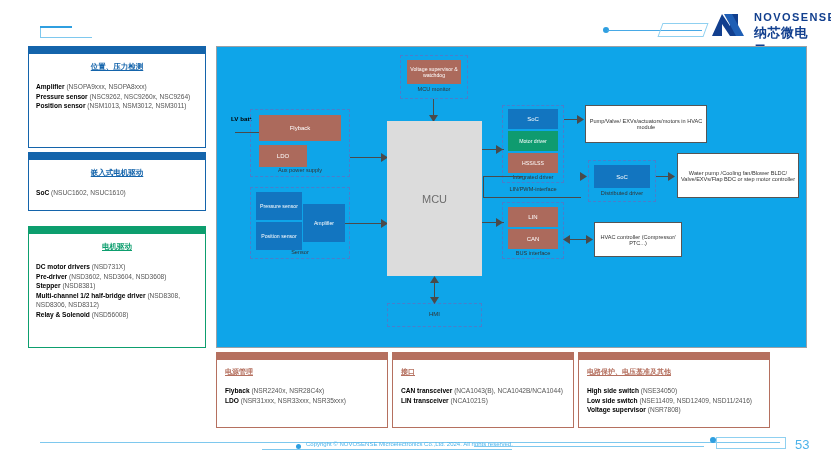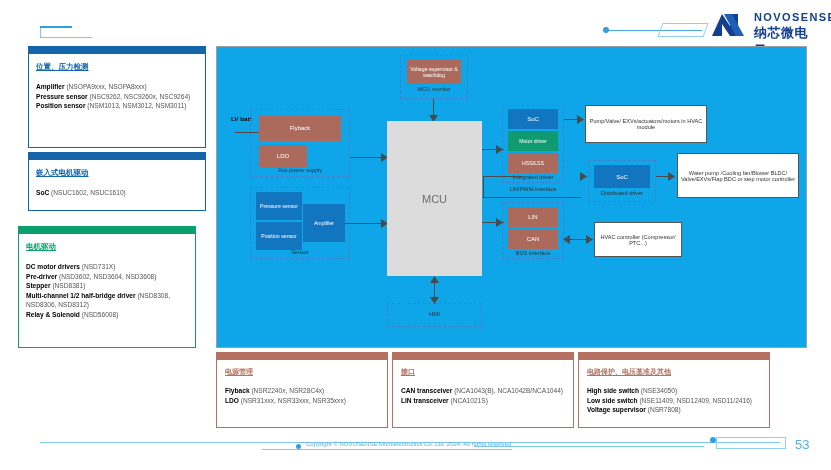--- a/index.html
+++ b/index.html
@@ -30,28 +30,28 @@
   .logo-cn { position:absolute; left:44px; top:14px; font-size:13px; font-weight:bold;
              color:#123f8e; letter-spacing:0.5px; }
 
   
   .panel { position:absolute; background:#fff; }
   .panel .bar { height:8px; width:100%; }
   .panel .body { border:1px solid #1464ab; border-top:none; height:calc(100% - 8px);
                  padding:8px 7px 6px 7px; }
   .panel.green .body { border-color:#0d9e6e; }
   .panel .ptitle { font-size:7.5px; font-weight:bold; color:#1464ab;
-                   text-decoration:underline; margin-bottom:10px; }
+                   text-decoration:underline; margin-bottom:10px;text-align:center; }
   .panel.green .ptitle { color:#0d9e6e; }
   .panel .line { font-size:6.6px; color:#555; line-height:1.45; }
   .panel .line b { color:#000; font-weight:bold; }
 
   #p1 { left:28px; top:46px; width:178px; height:102px; }
   #p2 { left:28px; top:152px; width:178px; height:59px; }
-  #p3 { left:18px; top:226px; width:178px; height:122px; }
+  #p3 { left:28px; top:226px; width:178px; height:122px; }
 
   
   #diagram { position:absolute; left:216px; top:46px; width:591px; height:302px;
              border:1px solid #9aa0a6; background:#0ea5e9; }
 
   .dbox { position:absolute; display:flex; align-items:center; justify-content:center;
           text-align:center; }
   .dash { position:absolute; border:1px dashed #4a7ecb; }
   .brown { background:#ac6a5c; color:#fff; }
   .blue  { background:#1275c0; color:#fff; }

